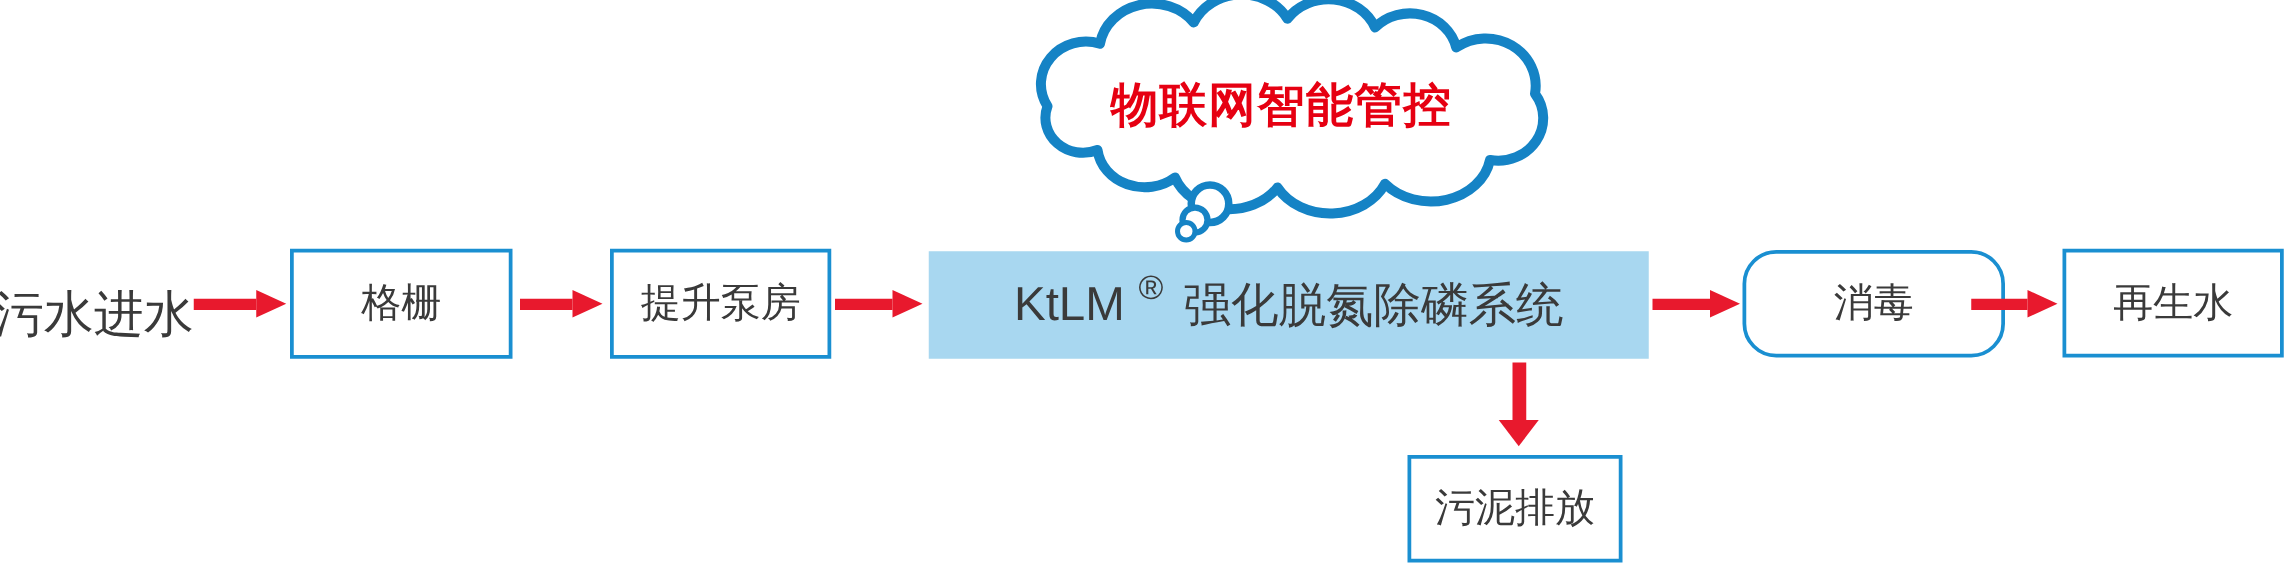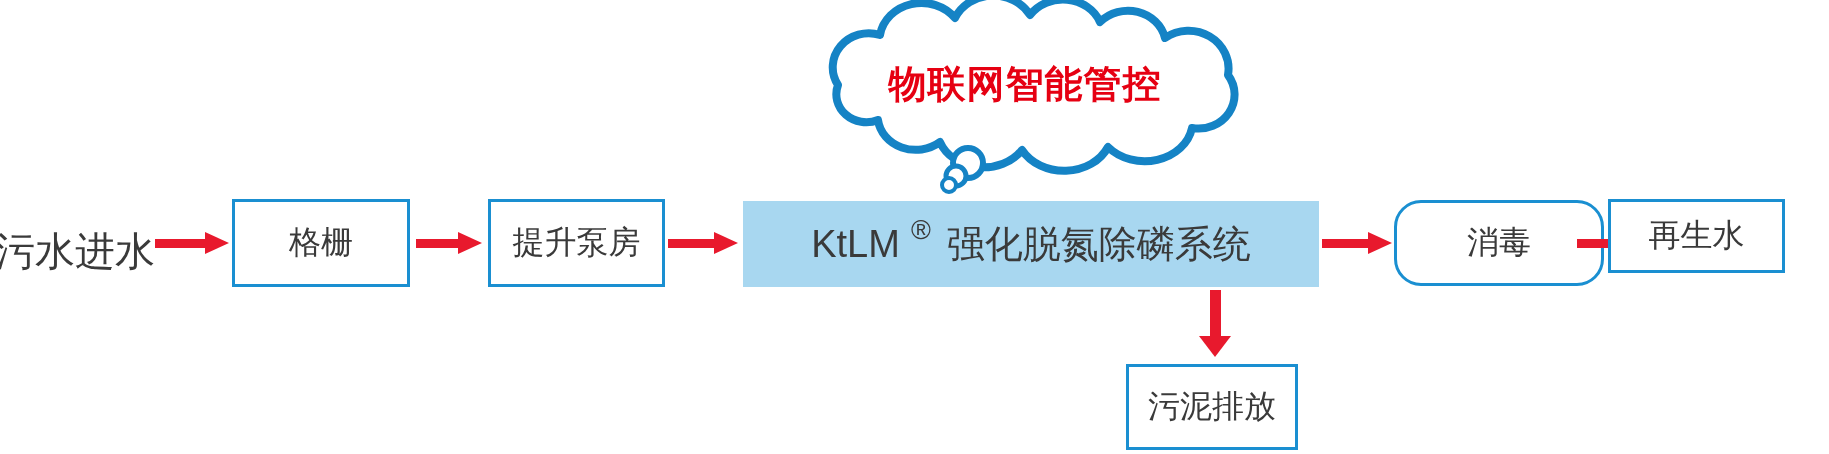--- a/index.html
+++ b/index.html
@@ -45,21 +45,21 @@
   .node.blue{background:var(--fill-blue);border:none;font-size:38px;gap:10px;}
   .node.blue sup{
     font-size:27px;
     position:relative;top:-14px;
     margin:0 6px 0 1px;
   }
   .box-grating{left:232px;top:199px;width:178px;height:88px;}
   .box-pump{left:488px;top:199px;width:177px;height:88px;}
   .box-process{left:743px;top:201px;width:576px;height:86px;}
   .box-disinfect{left:1394px;top:200px;width:210px;height:86px;border-radius:27px;}
-  .box-reclaimed{left:1608px;top:199px;width:177px;height:74px;}
+  .box-reclaimed{left:1650px;top:199px;width:177px;height:87px;}
   .box-sludge{left:1126px;top:364px;width:172px;height:86px;}
   .h-arrow{
     position:absolute;top:232px;height:22px;
     display:flex;align-items:center;
   }
   .h-arrow .shaft{height:9px;background:var(--red);flex:1;}
   .h-arrow .head{
     width:0;height:0;
     border-left:24px solid var(--red);
     border-top:11px solid transparent;

